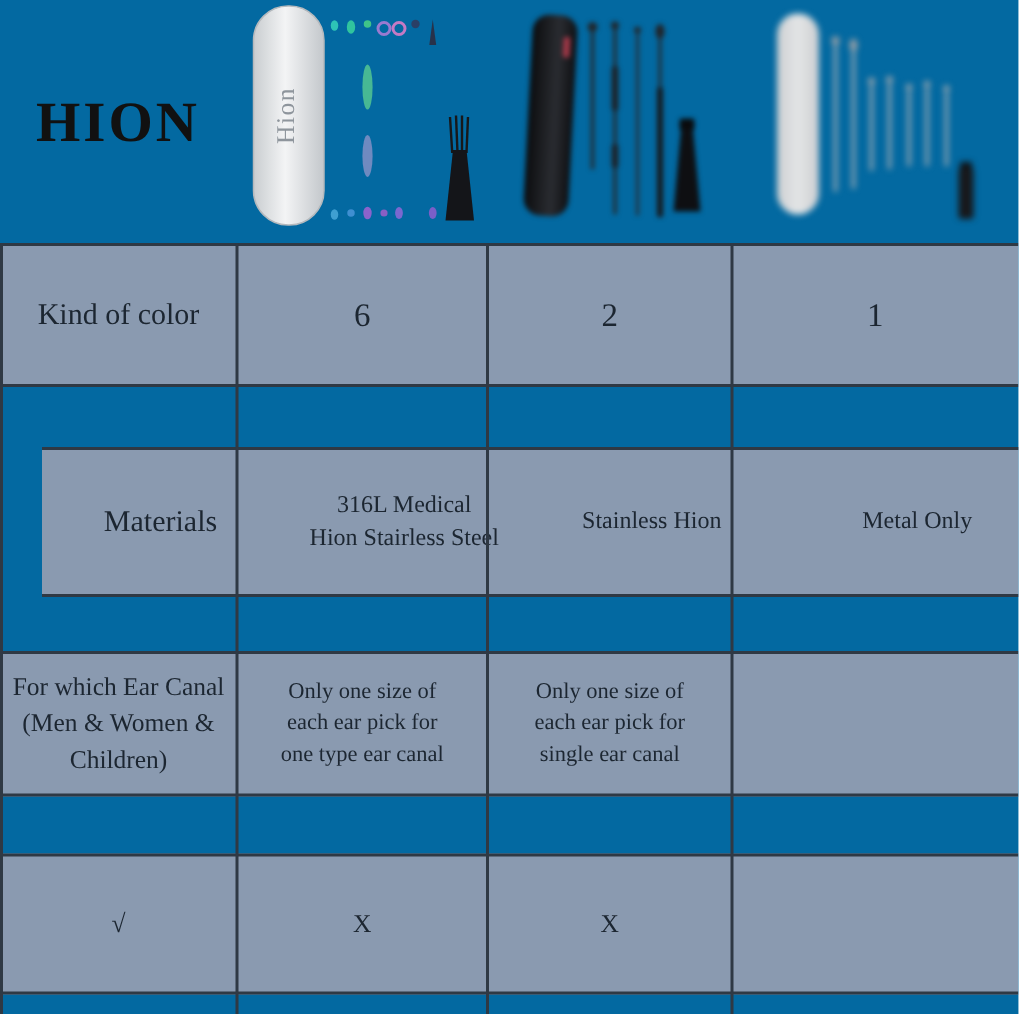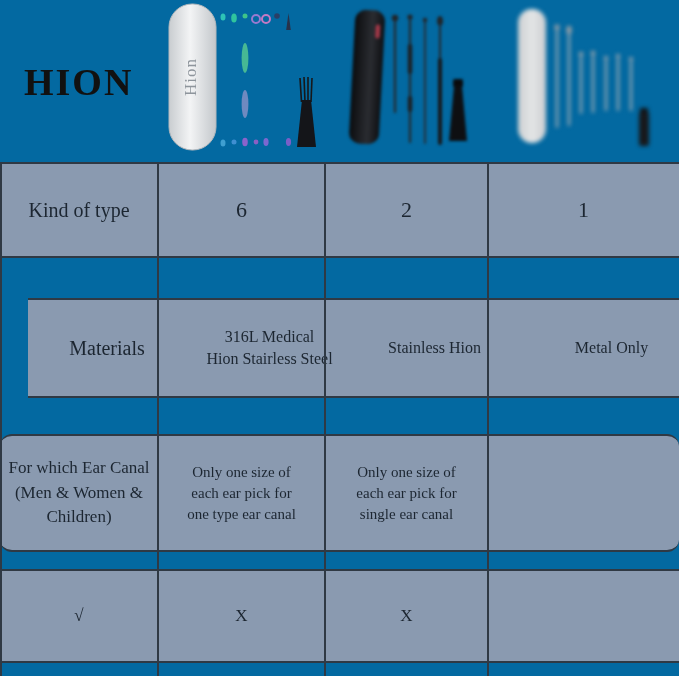--- a/index.html
+++ b/index.html
@@ -24,21 +24,21 @@
   }
   .trow {
     position:absolute; left:0; width:679px; box-sizing:border-box;
     background:#8a9ab0;
     border-top:2px solid #2f3944; border-bottom:2px solid #2f3944;
     display:grid; grid-template-columns:158px 167px 163px 191px;
     z-index:1;
   }
   .row-1 { top:162px; height:96px; }
   .row-2 { top:298px; height:100px;margin-left:28px; }
-  .row-3 { top:434px; height:118px;border-radius:12px; }
+  .row-3 { top:434px; height:97px; }
   .row-4 { top:569px; height:94px; }
 
   .cell {
     display:flex; align-items:center; justify-content:center;
     text-align:center; white-space:pre-line; color:#1c2631;
     padding:0 3px; box-sizing:border-box; line-height:1.35;
   }
   .row-1 .lbl { font-size:20px; }
   .row-1 .val { font-size:22px; }
   .row-2 .lbl { font-size:20px; }
@@ -195,21 +195,21 @@
       <circle cx="141" cy="59" r="2" fill="#a8abaf" stroke="none"></circle>
       <line x1="141" y1="62" x2="141" y2="110"></line>
     </g>
     <g>
       <rect x="150" y="108" width="8" height="6" rx="1" fill="#101113"></rect>
       <rect x="149" y="112" width="10" height="34" rx="2" fill="#17181b"></rect>
     </g>
   </svg>
 
   <div class="trow row-1">
-    <div class="cell lbl">Kind of type</div>
+    <div class="cell lbl">Kind of color</div>
     <div class="cell val">6</div>
     <div class="cell val">2</div>
     <div class="cell val">1</div>
   </div>
 
   <div class="trow row-2">
     <div class="cell lbl">Materials</div>
     <div class="cell val">316L Medical
 Hion Stairless Steel</div>
     <div class="cell val">Stainless Hion</div>

